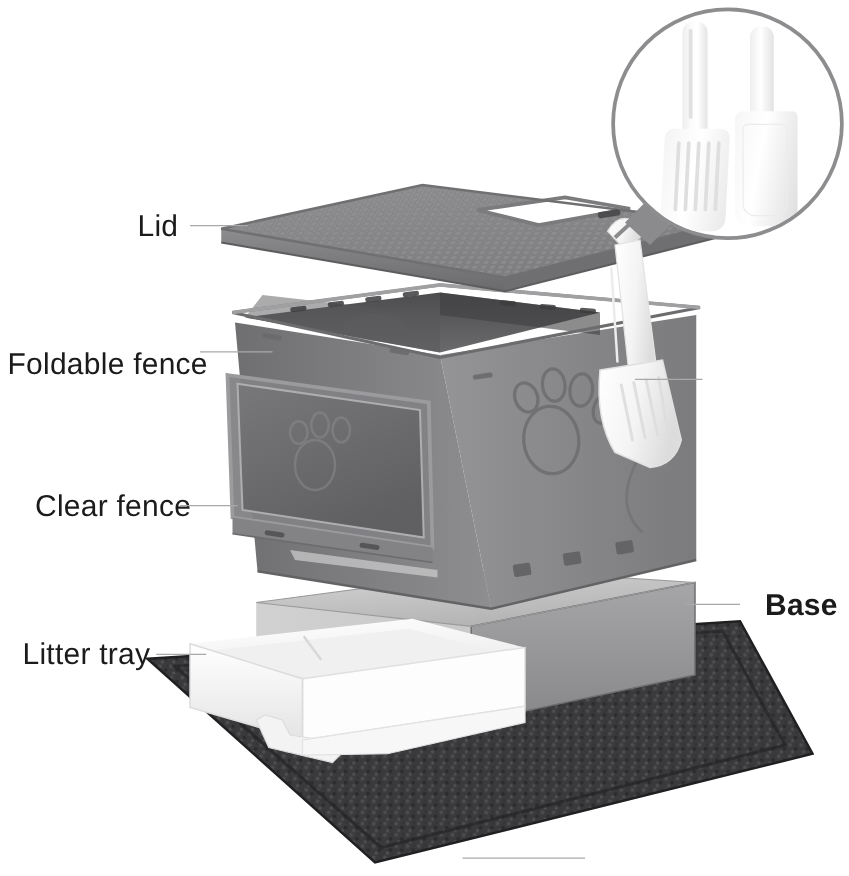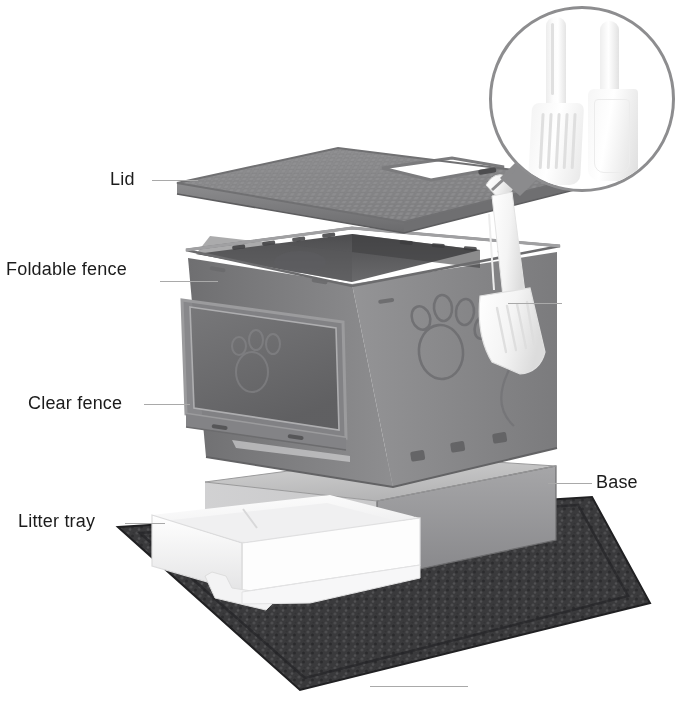--- a/index.html
+++ b/index.html
@@ -1,21 +1,21 @@
 <!DOCTYPE html>
 <html><head>
 <meta charset="utf-8">
 <style>
   html,body{margin:0;padding:0;background:#fff;}
   body{width:679px;height:701px;overflow:hidden;
        font-family:"Liberation Sans","DejaVu Sans",sans-serif;}
   #stage{position:relative;width:679px;height:701px;background:#ffffff;}
 
   
-  .label{position:absolute;color:#1b1b1b;font-size:18px;letter-spacing:.2px;
+  .label{position:absolute;color:#1b1b1b;font-size:24px;letter-spacing:.2px;
          white-space:nowrap;line-height:1;font-weight:400;}
   .lead{position:absolute;background:#a9a9a9;height:1.4px;}
 
   
   #inset{position:absolute;left:489px;top:6px;width:186px;height:186px;
          border:3px solid #8d8d8f;border-radius:50%;background:#fff;
          box-sizing:border-box;overflow:hidden;}
   .insetScoopA,.insetScoopB{position:absolute;}
   
   .insetScoopA{left:38px;top:8px;width:52px;height:168px;}
@@ -36,25 +36,25 @@
   .isb-blade{position:absolute;left:0;top:68px;width:50px;height:92px;
      background:linear-gradient(100deg,#f6f6f6 0%,#ffffff 40%,#dedede 100%);
      border-radius:6px 4px 12px 12px;}
   .isb-blade:after{content:"";position:absolute;left:6px;top:10px;right:8px;bottom:8px;
      border:1.5px solid #ececec;border-radius:4px 4px 10px 10px;}
 
   
   #product{position:absolute;left:0;top:0;width:679px;height:701px;}
 
   .lbl-lid{left:110px;top:170px;}
-  .lbl-fence{left:6px;top:260px;}
+  .lbl-fence{left:6px;top:280px;}
   .lbl-door{left:28px;top:394px;}
   .lbl-tray{left:18px;top:512px;}
   .lbl-scoop{left:566px;top:293px;}
-  .lbl-base{left:596px;top:473px;}
+  .lbl-base{left:612px;top:473px;font-weight:bold;}
   .lbl-mat{left:473px;top:676px;}
 </style>
 </head>
 <body>
 
 <div id="stage">
 
   <svg id="product" viewBox="0 0 679 701">
     <defs>
       <linearGradient id="gBodyL" x1="0" y1="0" x2="1" y2="0">

